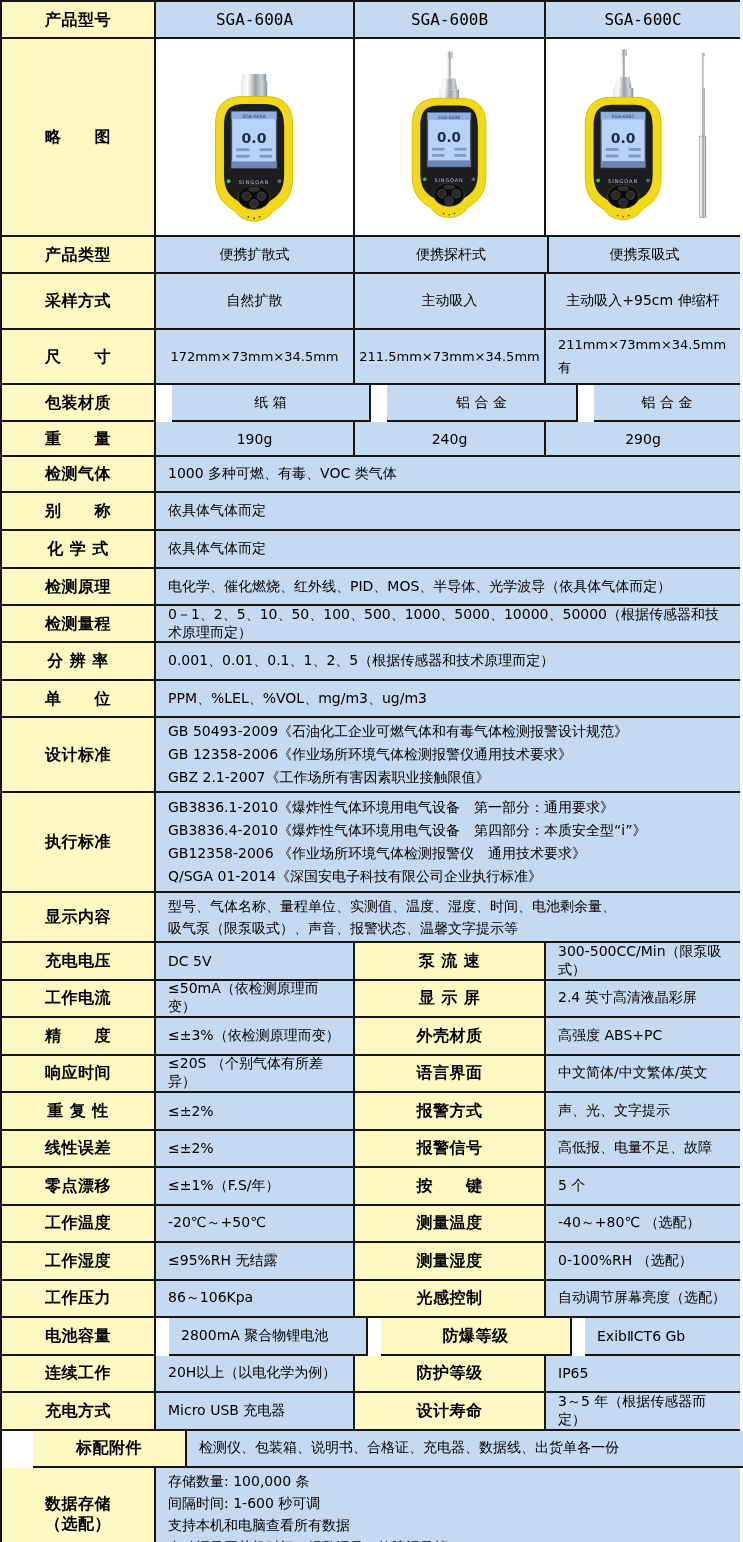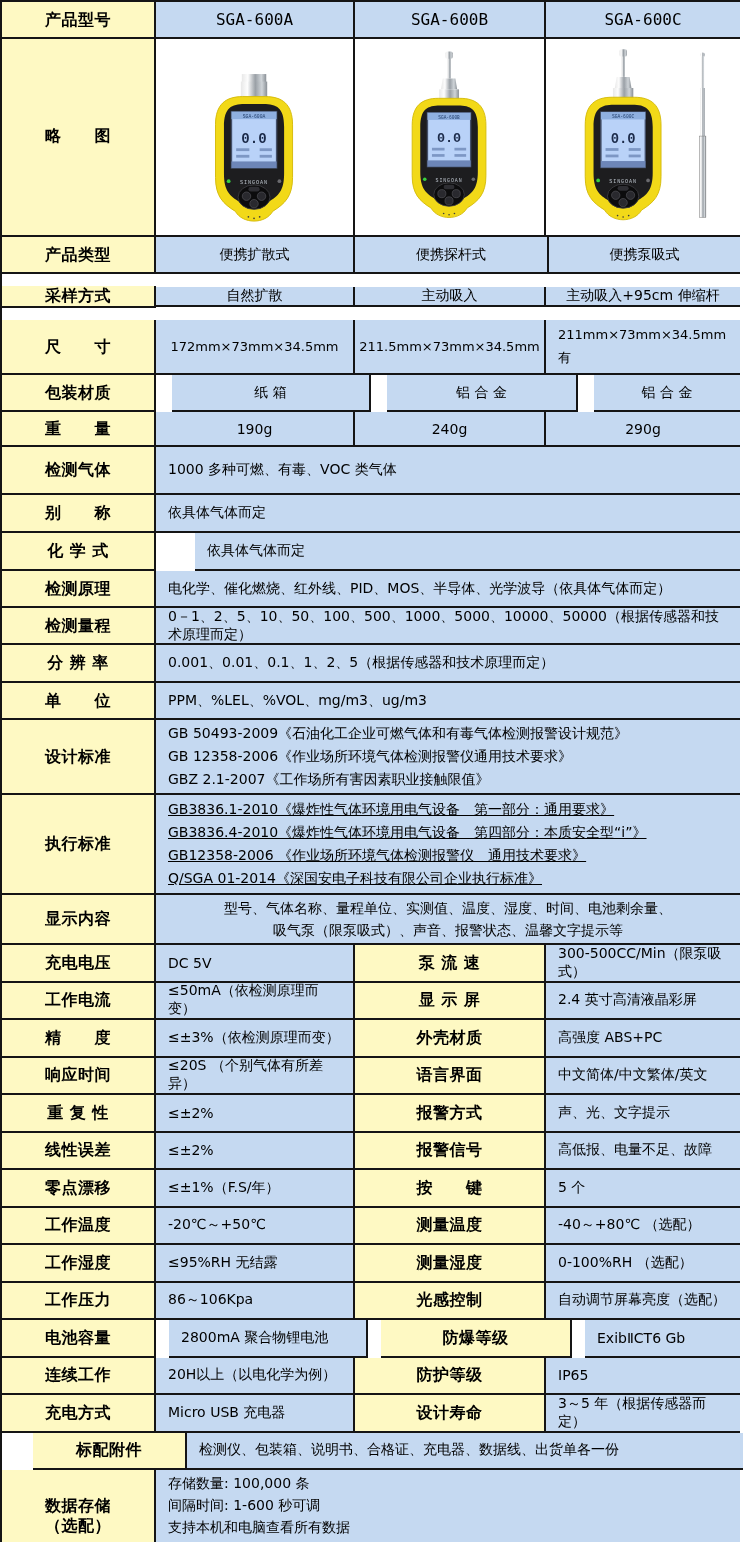--- a/index.html
+++ b/index.html
@@ -49,21 +49,21 @@
 </head>
 <body>
 
 <div id="spec-table">
     <div class="row" style="height: 37px;">
       <div class="cell lbl c0">产品型号</div>
       <div class="cell val center mono c1" style="font-size: 16px;">SGA-600A</div>
       <div class="cell val center mono c2" style="font-size: 16px;">SGA-600B</div>
       <div class="cell val center mono c3" style="font-size: 16px;">SGA-600C</div>
     </div>
-    <div class="row" style="height: 198px; font-family: Liberation Mono, monospace;">
+    <div class="row" style="height: 198px;">
       <div class="cell lbl c0">略　　图</div>
       <div class="cell photo c1">
         <svg viewBox="0 0 199 194" width="100%" height="100%" preserveAspectRatio="xMidYMid meet">
           <defs>
             <linearGradient id="mg0" x1="0" y1="0" x2="1" y2="0">
               <stop offset="0" stop-color="#e8e8e8"></stop>
               <stop offset="0.25" stop-color="#fdfdfd"></stop>
               <stop offset="0.55" stop-color="#9aa0a6"></stop>
               <stop offset="0.8" stop-color="#cfd4d8"></stop>
               <stop offset="1" stop-color="#8a9096"></stop>
@@ -179,21 +179,21 @@
           </g>
         </svg>
       </div>
     </div>
     <div class="row" style="height: 37px;">
       <div class="cell lbl c0">产品类型</div>
       <div class="cell val center c1">便携扩散式</div>
       <div class="cell val center c3">便携探杆式</div>
       <div class="cell val center c2">便携泵吸式</div>
     </div>
-    <div class="row" style="height: 46px; align-items: center;">
+    <div class="row" style="height: 56px;">
       <div class="cell lbl c0">采样方式</div>
       <div class="cell val center c1">自然扩散</div>
       <div class="cell val center c2">主动吸入</div>
       <div class="cell val center c3">主动吸入+95cm 伸缩杆</div>
     </div>
     <div class="row" style="height: 55px;">
       <div class="cell lbl c0">尺　　寸</div>
       <div class="cell val center c1" style="font-size: 13px;">172mm×73mm×34.5mm</div>
       <div class="cell val center c2" style="font-size: 13px;">211.5mm×73mm×34.5mm</div>
       <div class="cell val multiline dim-lines c3">
@@ -206,29 +206,29 @@
       <div class="cell val center c1">纸 箱</div>
       <div class="cell val center c2">铝 合 金</div>
       <div class="cell val center c3">铝 合 金</div>
     </div>
     <div class="row" style="height: 35px;">
       <div class="cell lbl c0">重　　量</div>
       <div class="cell val center c1">190g</div>
       <div class="cell val center c2">240g</div>
       <div class="cell val center c3">290g</div>
     </div>
-    <div class="row" style="height: 48px;">
+    <div class="row" style="height: 36px;">
       <div class="cell lbl c0">检测气体</div>
       <div class="cell val left cw">1000 多种可燃、有毒、VOC 类气体</div>
     </div>
     <div class="row" style="height: 38px;">
       <div class="cell lbl c0">别　　称</div>
       <div class="cell val left cw">依具体气体而定</div>
     </div>
-    <div class="row" style="height: 38px; gap: 39px;">
+    <div class="row" style="height: 38px;">
       <div class="cell lbl c0">化 学 式</div>
       <div class="cell val left cw">依具体气体而定</div>
     </div>
     <div class="row" style="height: 37px;">
       <div class="cell lbl c0">检测原理</div>
       <div class="cell val left cw">电化学、催化燃烧、红外线、PID、MOS、半导体、光学波导（依具体气体而定）</div>
     </div>
     <div class="row" style="height: 37px;">
       <div class="cell lbl c0">检测量程</div>
       <div class="cell val left cw">0－1、2、5、10、50、100、500、1000、5000、10000、50000（根据传感器和技术原理而定）</div>
@@ -244,30 +244,30 @@
     <div class="row" style="height: 75px;">
       <div class="cell lbl c0">设计标准</div>
       <div class="cell val multiline cw" style="line-height: 23px;">
         <div class="line">GB 50493-2009《石油化工企业可燃气体和有毒气体检测报警设计规范》</div>
         <div class="line">GB 12358-2006《作业场所环境气体检测报警仪通用技术要求》</div>
         <div class="line">GBZ 2.1-2007《工作场所有害因素职业接触限值》</div>
       </div>
     </div>
     <div class="row" style="height: 100px;">
       <div class="cell lbl c0">执行标准</div>
-      <div class="cell val multiline cw" style="line-height: 23px; text-decoration: underline;">
+      <div class="cell val multiline cw" style="line-height: 23px;">
         <div class="line">GB3836.1-2010《爆炸性气体环境用电气设备　第一部分：通用要求》</div>
         <div class="line">GB3836.4-2010《爆炸性气体环境用电气设备　第四部分：本质安全型“i”》</div>
         <div class="line">GB12358-2006 《作业场所环境气体检测报警仪　通用技术要求》</div>
         <div class="line">Q/SGA 01-2014《深国安电子科技有限公司企业执行标准》</div>
       </div>
     </div>
     <div class="row" style="height: 50px;">
       <div class="cell lbl c0">显示内容</div>
-      <div class="cell val multiline cw" style="line-height: 22px; text-align: center;">
+      <div class="cell val multiline cw" style="line-height: 22px;">
         <div class="line">型号、气体名称、量程单位、实测值、温度、湿度、时间、电池剩余量、</div>
         <div class="line">吸气泵（限泵吸式）、声音、报警状态、温馨文字提示等</div>
       </div>
     </div>
     <div class="row" style="height: 37.5px;">
       <div class="cell lbl c0">充电电压</div>
       <div class="cell val left c1">DC 5V</div>
       <div class="cell lbl c2">泵 流 速</div>
       <div class="cell val left c3">300-500CC/Min（限泵吸式）</div>
     </div>

